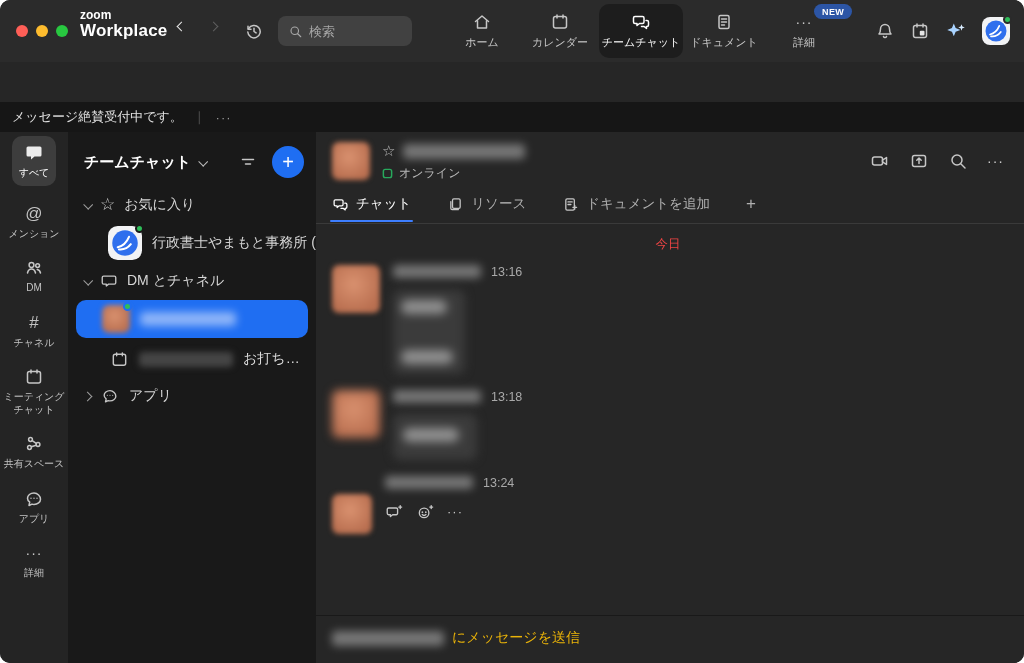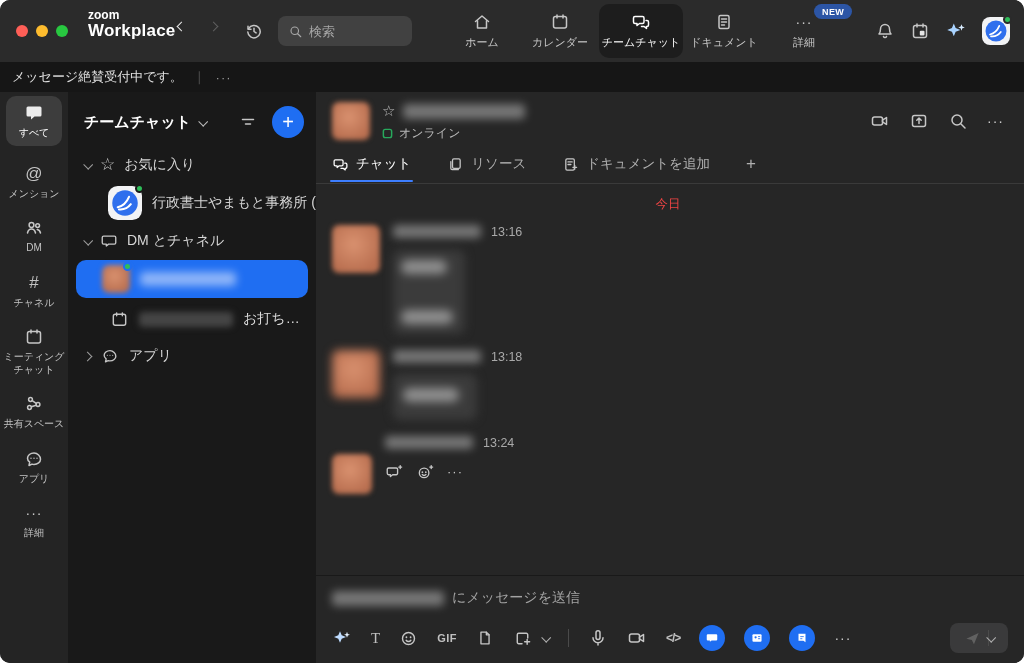--- a/index.html
+++ b/index.html
@@ -14,52 +14,52 @@
   svg.ic { width:20px; height:20px; stroke:#c6c6c6; fill:none; stroke-width:1.5; stroke-linecap:round; stroke-linejoin:round; display:block; }
   .redact { background:#8a8a8a; border-radius:4px; filter:blur(4px); opacity:.8; }
   .avatar-orange { background:radial-gradient(circle at 45% 40%, #d9916f, #b96f50 75%); border-radius:7px; filter:blur(2.5px); }
   .dot-green { position:absolute; width:9px; height:9px; border-radius:50%; background:#2ebd59; border:2px solid #191919; }
 
   
   .titlebar { position:relative; height:62px; background:#2b2b2b; }
   .traffic { position:absolute; left:16px; top:25px; display:flex; gap:8px; }
   .traffic span { width:12px; height:12px; border-radius:50%; display:block; }
   .t-red{background:#ff5f57;} .t-yellow{background:#febc2e;} .t-green{background:#28c840;}
-  .logo { position:absolute; left:88px; top:9px; line-height:1.1; }
+  .logo { position:absolute; left:80px; top:9px; line-height:1.1; }
   .logo .z { font-size:12px; font-weight:bold; color:#fff; }
   .logo .w { font-size:17px; font-weight:bold; color:#fff; letter-spacing:.2px; }
   .hist-nav { position:absolute; top:23px; display:flex; align-items:center; color:#e8e8e8; }
   .nav-back{left:178px;} .nav-fwd{left:210px; color:#5f5f5f;}
   .hist-icon { position:absolute; left:244px; top:21px; }
   .searchbox { position:absolute; left:278px; top:16px; width:134px; height:30px; background:#414141; border-radius:8px; display:flex; align-items:center; padding:0 10px; gap:6px; }
   .searchbox svg { width:15px; height:15px; stroke:#a9a9a9; }
   .searchbox input { background:transparent; border:none; outline:none; color:#ddd; font-size:13px; width:90px; font-family:inherit; }
   .searchbox input::placeholder { color:#a9a9a9; }
   .top-nav-item { position:absolute; top:4px; width:84px; height:54px; display:flex; flex-direction:column; align-items:center; justify-content:center; gap:3px; border-radius:10px; color:#c9c9c9; font-size:11px; }
   .top-nav-item.active { background:#1d1d1d; color:#fff; }
   .top-nav-item.active svg { stroke:#fff; }
   .tn-badge { position:absolute; top:0; right:-6px; background:#2c55a5; color:#fff; font-size:9px; font-weight:bold; padding:2.5px 8px; border-radius:9px; letter-spacing:.3px; }
   .dots-glyph { font-size:14px; letter-spacing:1px; line-height:20px; color:#c9c9c9; }
   .tb-right { position:absolute; right:14px; top:17px; display:flex; align-items:center; gap:15px; }
   .tb-avatar { position:relative; width:28px; height:28px; }
   .tb-avatar .dot-green { right:-2px; top:-2px; border-color:#2b2b2b; }
 
   
-  .banner { height:30px; background:#161616; display:flex; align-items:center; padding-left:12px; gap:10px; font-size:13px; color:#e3e3e3; }
+  .banner { height:30px; background:#161616; display:flex; align-items:center; padding-left:12px; gap:10px; font-size:13px; color:#e3e3e3;margin-top:40px; }
   .banner .sep { color:#5a5a5a; }
   .banner .more { color:#9a9a9a; letter-spacing:1px; }
 
   
   .cols { display:flex; height:571px; }
 
   
   .rail { width:68px; background:#242424; padding-top:4px; display:flex; flex-direction:column; gap:18px; flex-shrink:0; }
   .rail-item { display:flex; flex-direction:column; align-items:center; gap:4px; color:#c4c4c4; font-size:10px; line-height:1.25; text-align:center; width:68px; }
   .rail-item .lbl { width:62px; }
-  .rail-item.active .wrap { background:#3d3d3d; border-radius:10px; width:56px; padding:7px 0 6px; display:flex; flex-direction:column; align-items:center; gap:4px; }
+  .rail-item.active .wrap { background:#3d3d3d; border-radius:10px; width:44px; padding:7px 0 6px; display:flex; flex-direction:column; align-items:center; gap:4px; }
   .rail-item.active { color:#fff; }
   .glyph-at { font-size:17px; line-height:20px; }
   .glyph-hash { font-size:17px; line-height:20px; }
 
   
   .sidebar { width:248px; background:#191919; flex-shrink:0; }
   .sb-header { display:flex; align-items:center; padding:14px 12px 10px 16px; }
   .sb-title { font-size:15px; font-weight:bold; color:#fff; }
   .sb-header .chev { margin-left:8px; color:#bdbdbd; }
   .sb-header .filter { margin-left:auto; }
@@ -114,21 +114,21 @@
   .blob2 i { width:56px; }
   .bubble { margin-top:6px; background:#3e3e40; border-radius:10px; padding:11px 16px; max-width:545px; font-size:14px; line-height:22px; color:#eaeaea; white-space:pre-line; }
   .msg-actions { display:flex; align-items:center; gap:13px; margin-top:10px; color:#b0b0b0; }
   .msg-actions svg { width:18px; height:18px; }
   .msg-actions .dots-glyph { font-size:13px; }
 
   
   .composer { border-top:1px solid #191919; padding:13px 16px 10px; }
   .comp-line { display:flex; align-items:center; gap:8px; }
   .comp-name { width:112px; height:15px; }
-  .comp-ph { font-size:14px; color:#a3a3a3; }
+  .comp-ph { font-size:14px; color:#eab308; }
   .toolbar { display:flex; align-items:center; margin-top:16px; gap:19px; color:#c0c0c0; }
   .toolbar .glyphT { font-size:15px; color:#c0c0c0; font-family:"Liberation Serif", serif; }
   .toolbar .glyphGIF { font-size:11px; font-weight:bold; letter-spacing:.5px; }
   .toolbar .glyphCode { font-size:12px; font-weight:bold; letter-spacing:-1px; }
   .toolbar .vdiv { width:1px; height:18px; background:#4a4a4a; }
   .toolbar .chev { color:#b0b0b0; margin-left:-9px; }
   .app-circle { width:26px; height:26px; border-radius:50%; background:#1f6ef2; display:flex; align-items:center; justify-content:center; }
   .send-btn { margin-left:auto; width:58px; height:30px; background:#3a3a3b; border-radius:8px; display:flex; align-items:center; justify-content:center; gap:7px; color:#616161; }
   .send-btn .vd { width:1px; height:16px; background:#4b4b4b; }
 </style>

